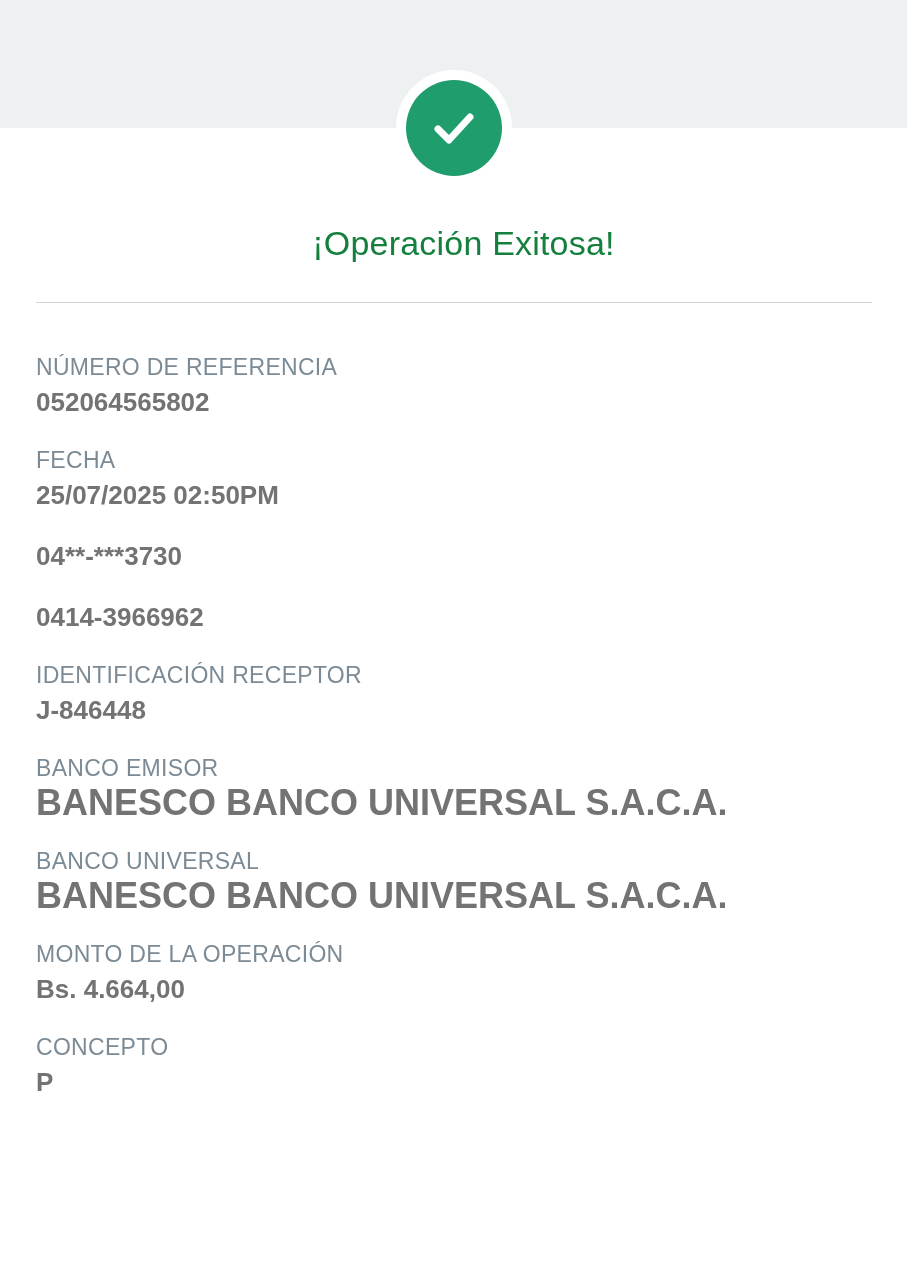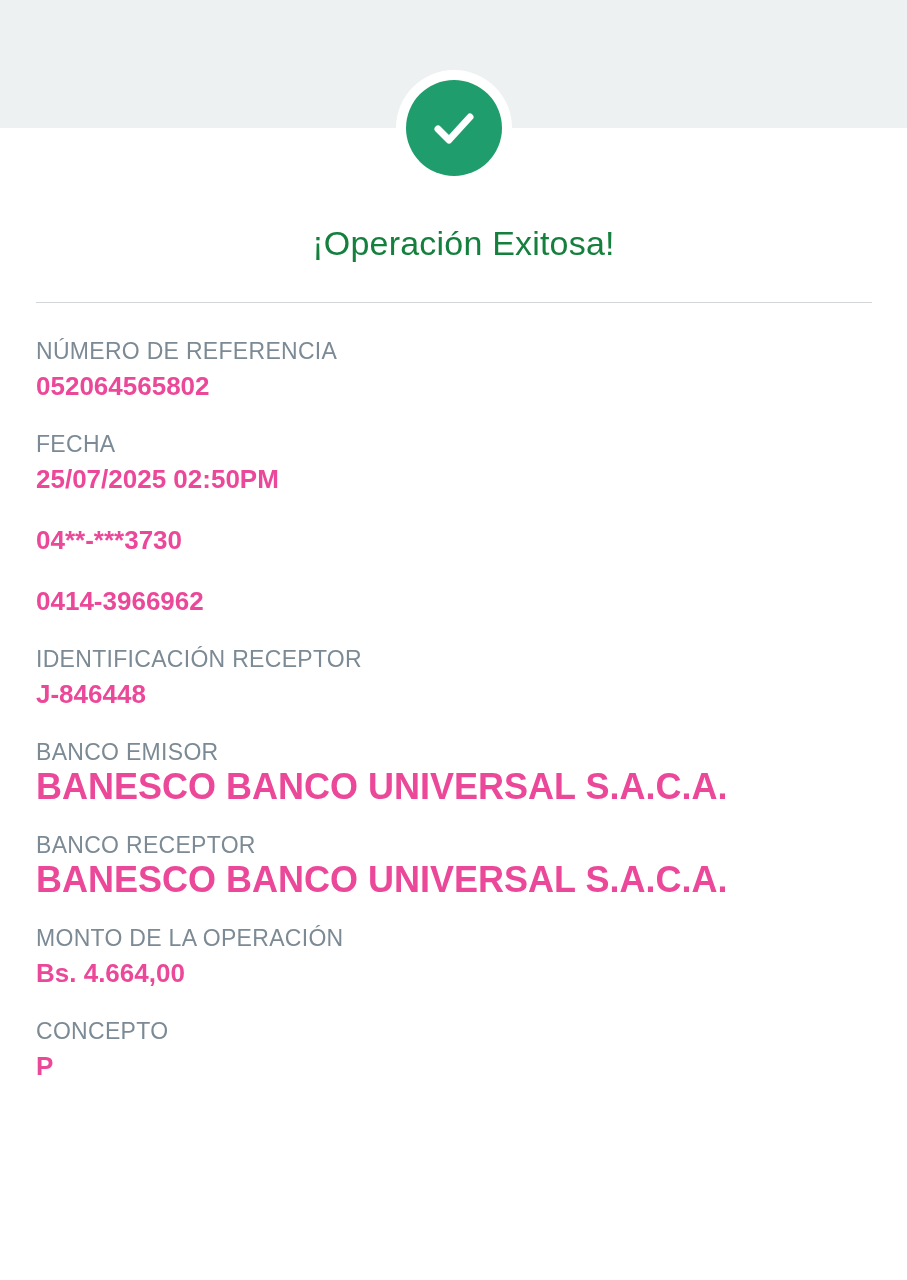--- a/index.html
+++ b/index.html
@@ -82,37 +82,37 @@
     top: 302px;
     left: 36px;
     width: 836px;
     height: 1px;
     background: #d2d6d8;
   }
 
   
   .details {
     position: absolute;
-    top: 336px;
+    top: 352px;
     left: 36px;
     width: 836px;
   }
   .field {
     margin-bottom: 25px;
   }
   .field-label {
     font-size: 23px;
     color: #7b8a94;
     letter-spacing: 0.3px;
     line-height: 30px;
     font-weight: 400;
   }
   .field-value {
     font-size: 26px;
-    color: #ec4899;
+    color: #737373;
     font-weight: bold;
     line-height: 36px;
     margin-top: 2px;
   }
   .field-value.large {
     font-size: 36px;
   }
 </style>
 </head>
 <body>
@@ -161,21 +161,21 @@
       <div class="field-label">IDENTIFICACIÓN RECEPTOR</div>
       <div class="field-value">J-846448</div>
     </div>
 
     <div class="field">
       <div class="field-label">BANCO EMISOR</div>
       <div class="field-value large">BANESCO BANCO UNIVERSAL S.A.C.A.</div>
     </div>
 
     <div class="field">
-      <div class="field-label">BANCO RECEPTOR</div>
+      <div class="field-label">BANCO UNIVERSAL</div>
       <div class="field-value large">BANESCO BANCO UNIVERSAL S.A.C.A.</div>
     </div>
 
     <div class="field">
       <div class="field-label">MONTO DE LA OPERACIÓN</div>
       <div class="field-value">Bs. 4.664,00</div>
     </div>
 
     <div class="field">
       <div class="field-label">CONCEPTO</div>

